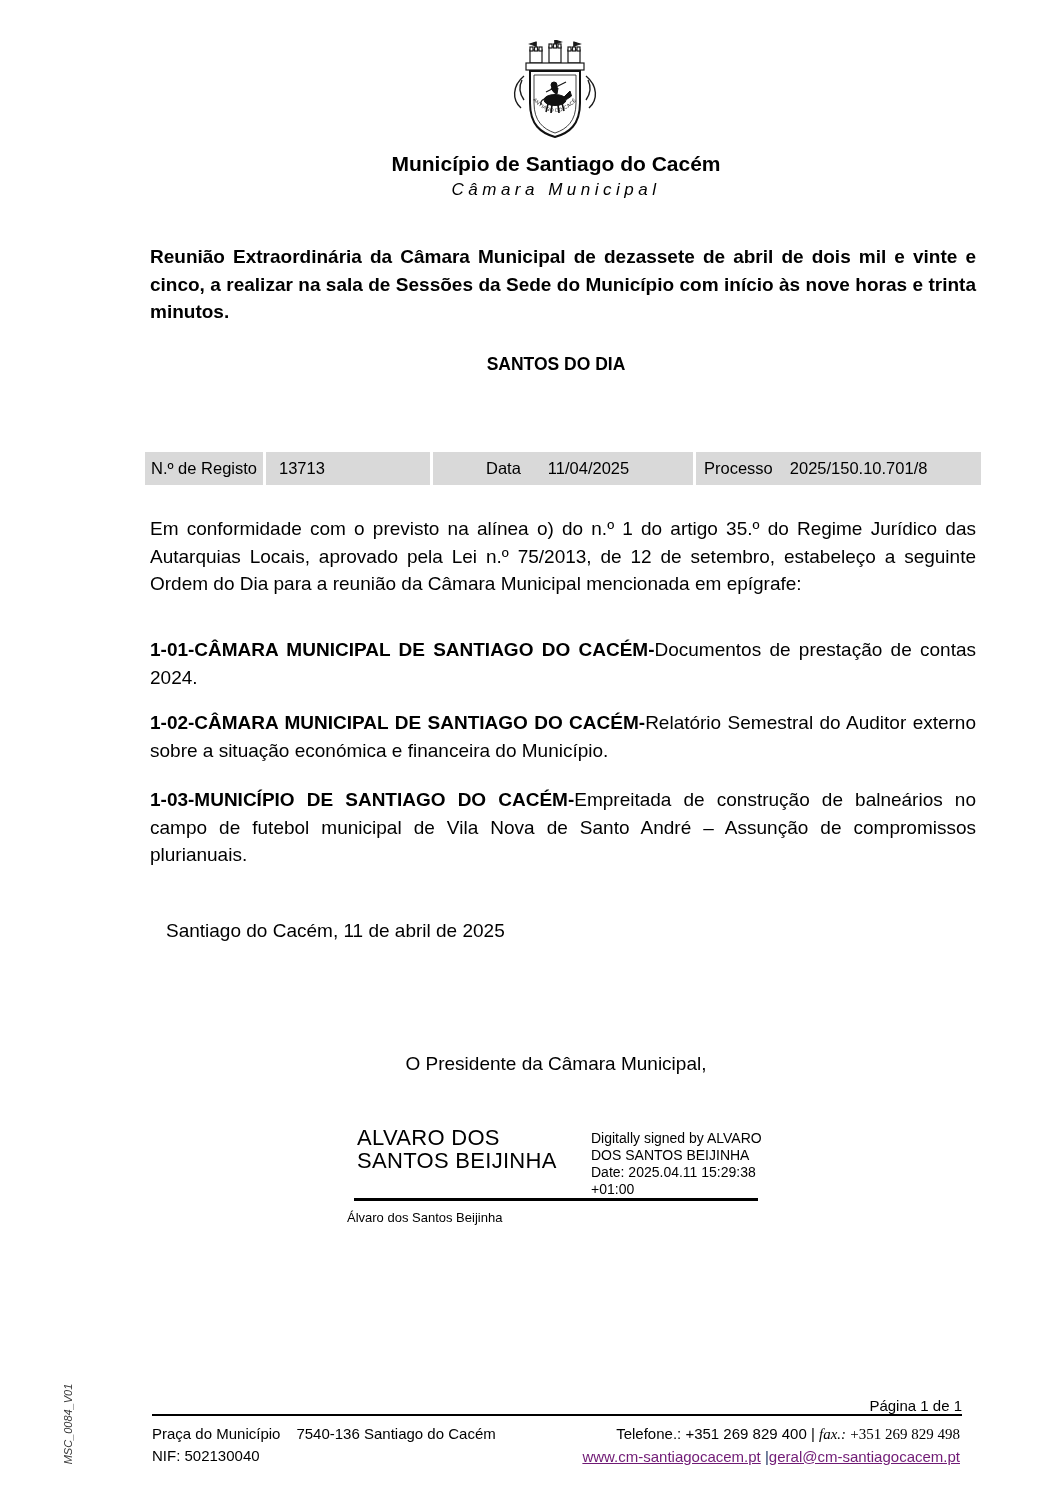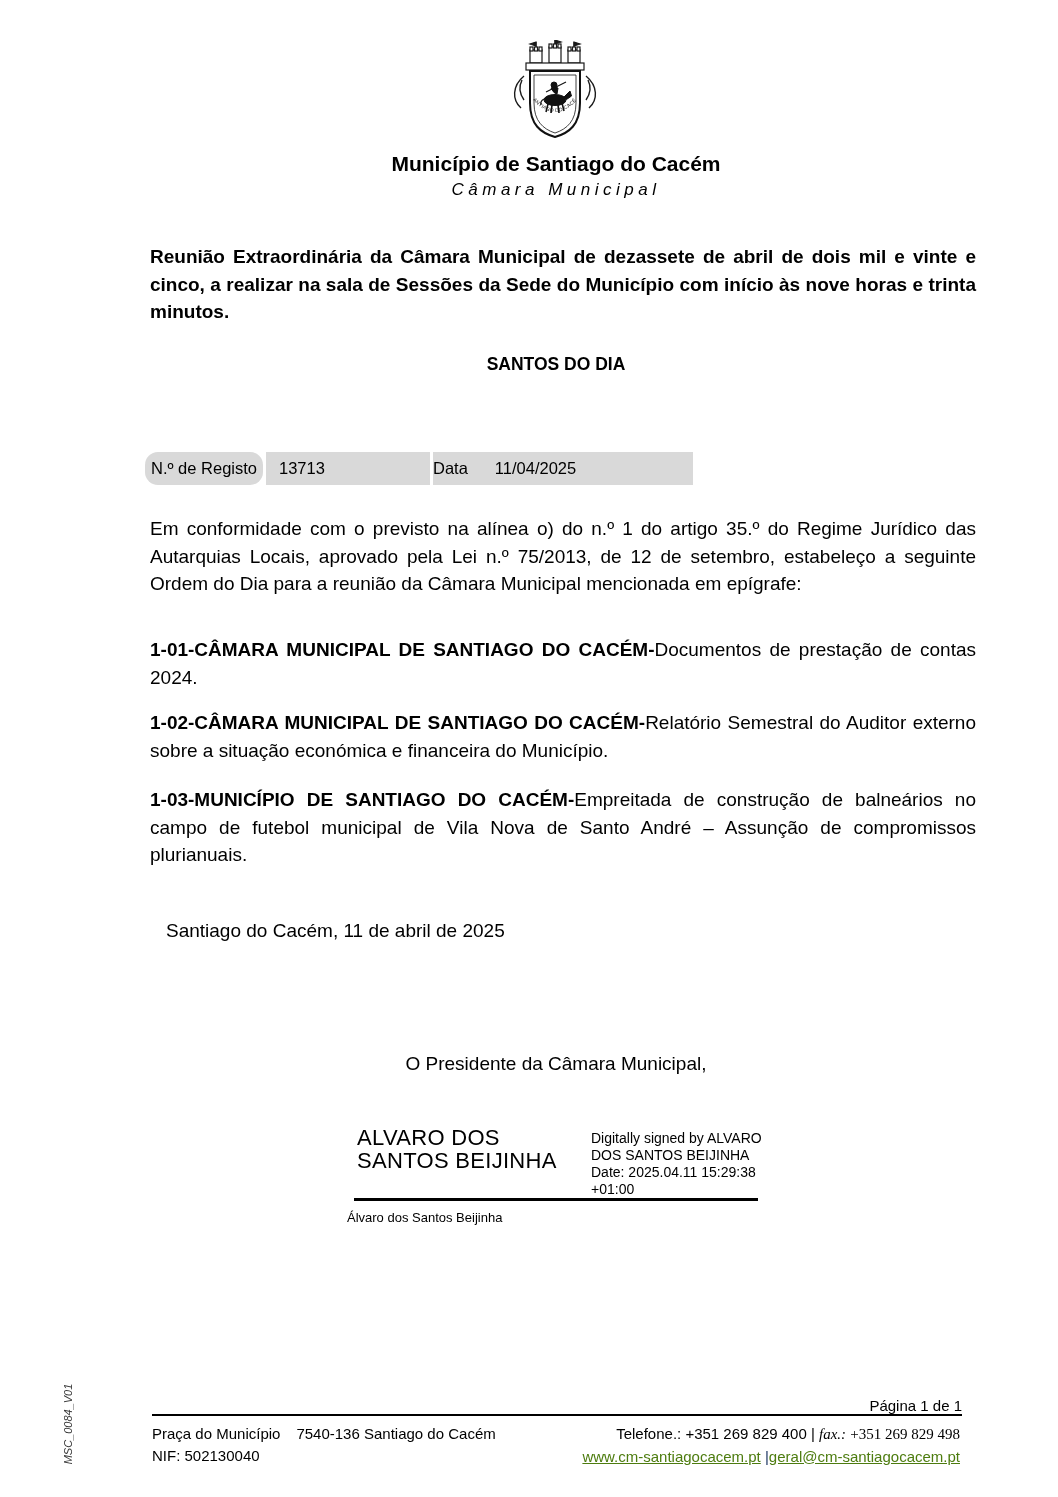--- a/index.html
+++ b/index.html
@@ -13,21 +13,21 @@
   .doc-title{left:150px;width:812px;font-size:21px;font-weight:bold;text-align:center;}
   .doc-sub{left:150px;width:812px;font-size:17px;font-style:italic;letter-spacing:4.5px;text-align:center;}
   .body-par{left:150px;width:826px;font-size:19px;line-height:27.6px;text-align:justify;}
   .heading-c{left:150px;width:812px;font-size:17.5px;font-weight:bold;text-align:center;}
   .register-bar{left:145px;top:452px;width:836px;height:33px;display:flex;gap:3px;font-size:16.5px;}
   .register-cell{background:#d9d9d9;display:flex;align-items:center;height:33px;box-sizing:border-box;}
   .sig-bigname{left:357px;top:1127px;width:202px;font-size:22px;line-height:22.5px;letter-spacing:0.3px;}
   .sig-details{left:555px;top:1130px;width:202px;font-size:14px;line-height:17px;margin-left:36px;}
   .rule{background:#000;}
   .footer-small{font-size:15px;line-height:21.5px;}
-  .link{color:#4d7c0f;text-decoration:underline;cursor:pointer;}
+  .link{color:#701a75;text-decoration:underline;cursor:pointer;}
   .serif-it{font-family:"Liberation Serif","DejaVu Serif",serif;font-style:italic;}
   .serif{font-family:"Liberation Serif","DejaVu Serif",serif;}
   .side-code{left:36px;top:1386px;width:64px;height:76px;display:flex;align-items:center;justify-content:center;}
   .side-code span{transform:rotate(-90deg);white-space:nowrap;font-size:11px;font-style:italic;color:#3a3a3a;}
 </style>
 </head>
 <body>
 
 <div class="page">
 
@@ -82,25 +82,29 @@
   </svg>
 
   <div class="abs doc-title" style="top:152px;text-align:center;">Município de Santiago do Cacém</div>
   <div class="abs doc-sub" style="top:180px;">Câmara Municipal</div>
 
   <div class="abs body-par bold" style="top:231px;margin-top:12px;">Reunião Extraordinária da Câmara Municipal de dezassete de abril de dois mil e vinte e cinco, a realizar na sala de Sessões da Sede do Município com início às nove horas e trinta minutos.</div>
 
   <div class="abs heading-c" style="top:354px;">SANTOS DO DIA</div>
 
   <div class="register-bar abs">
-    <div class="register-cell" style="width:118px;padding-left:6px;border-radius:13px;">N.º de Registo</div>
+    <div class="register-cell" style="width:118px;padding-left:6px;">N.º de Registo</div>
     <div class="register-cell" style="width:164px;padding-left:13px;">13713</div>
-    <div class="register-cell" style="width:260px;">
+    <div class="register-cell" style="width:260px;padding-left:53px;">
       <span>Data</span>
       <span style="margin-left:27px;">11/04/2025</span>
+    </div>
+    <div class="register-cell" style="width:285px;padding-left:8px;">
+      <span>Processo</span>
+      <span style="margin-left:17px;">2025/150.10.701/8</span>
     </div>
   </div>
 
   <div class="abs body-par" style="top:515px;">Em conformidade com o previsto na alínea o) do n.º 1 do artigo 35.º do Regime Jurídico das Autarquias Locais, aprovado pela Lei n.º 75/2013, de 12 de setembro, estabeleço a seguinte Ordem do Dia para a reunião da Câmara Municipal mencionada em epígrafe:</div>
 
   <div class="abs body-par" style="top:636px;"><span class="bold">1-01-CÂMARA MUNICIPAL DE SANTIAGO DO CACÉM-</span><span>Documentos de prestação de contas 2024.</span></div>
   <div class="abs body-par" style="top:709px;"><span class="bold">1-02-CÂMARA MUNICIPAL DE SANTIAGO DO CACÉM-</span><span>Relatório Semestral do Auditor externo sobre a situação económica e financeira do Município.</span></div>
   <div class="abs body-par" style="top:786px;"><span class="bold">1-03-MUNICÍPIO DE SANTIAGO DO CACÉM-</span><span>Empreitada de construção de balneários no campo de futebol municipal de Vila Nova de Santo André – Assunção de compromissos plurianuais.</span></div>
 
   <div class="abs" style="left:166px;top:920px;font-size:19px;">Santiago do Cacém, 11 de abril de 2025</div>

